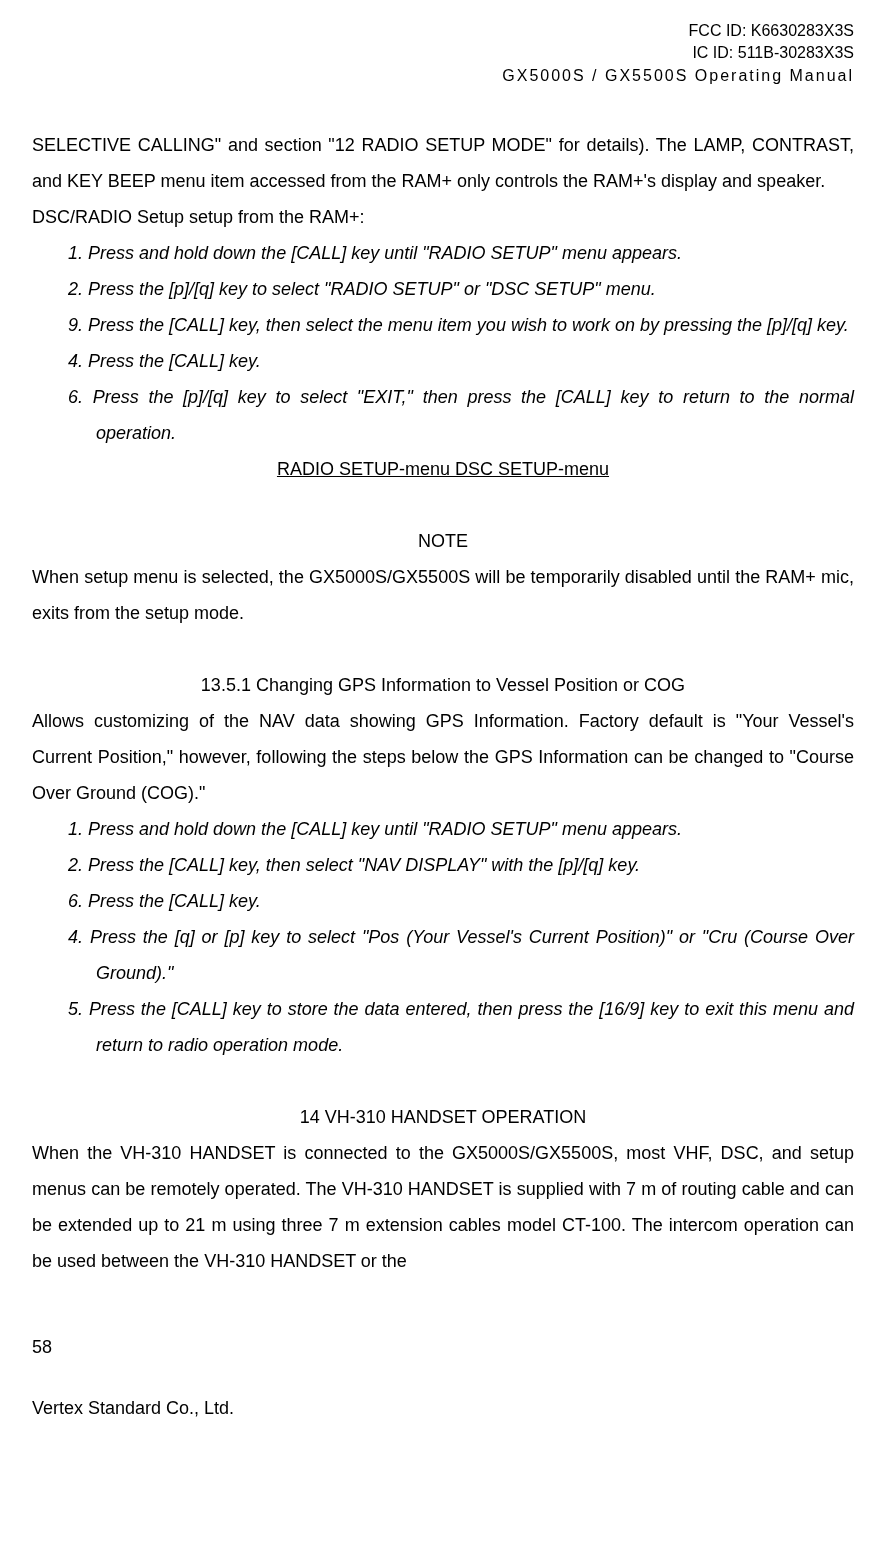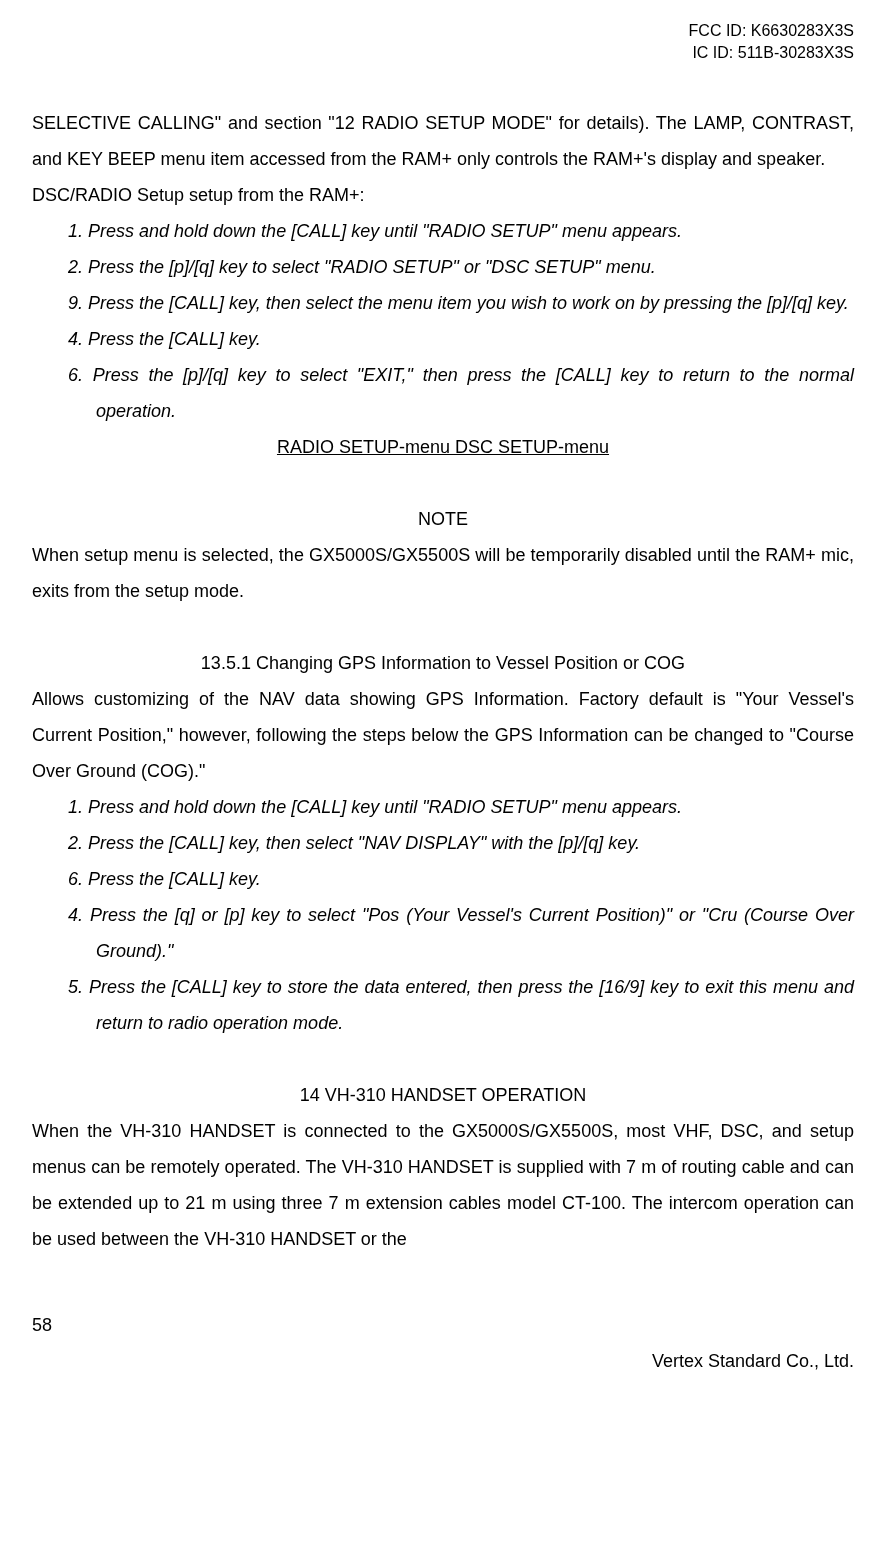--- a/index.html
+++ b/index.html
@@ -50,29 +50,31 @@
     }
     .section-gap {
       margin-top: 36px;
       text-align: center;
     }
     .footer-wrap {
       position: relative;
       margin-top: 50px;
     }
     .footer-right {
-      text-align: right;
+      text-align: left;
+      margin-top: 25px;
     }
   </style>
 </head>
 <body>
 
 <div class="header">
   <div>FCC ID: K6630283X3S</div>
   <div>IC ID: 511B-30283X3S</div>
+  <div class="line3">GX5000S / GX5500S  Operating Manual</div>
 </div>
 
 <p class="body-text">SELECTIVE CALLING" and section "12 RADIO SETUP MODE" for details). The LAMP, CONTRAST, and KEY BEEP menu item accessed from the RAM+ only controls the RAM+'s display and speaker.</p>
 <p class="no-justify">DSC/RADIO Setup setup from the RAM+:</p>
 
 <ol>
   <li>1.  Press and hold down the [CALL] key until "RADIO SETUP" menu appears.</li>
   <li>2.  Press the [p]/[q] key to select "RADIO SETUP" or "DSC SETUP" menu.</li>
   <li>9.  Press the [CALL] key, then select the menu item you wish to work on by pressing the [p]/[q] key.</li>
   <li>4.  Press the [CALL] key.</li>

